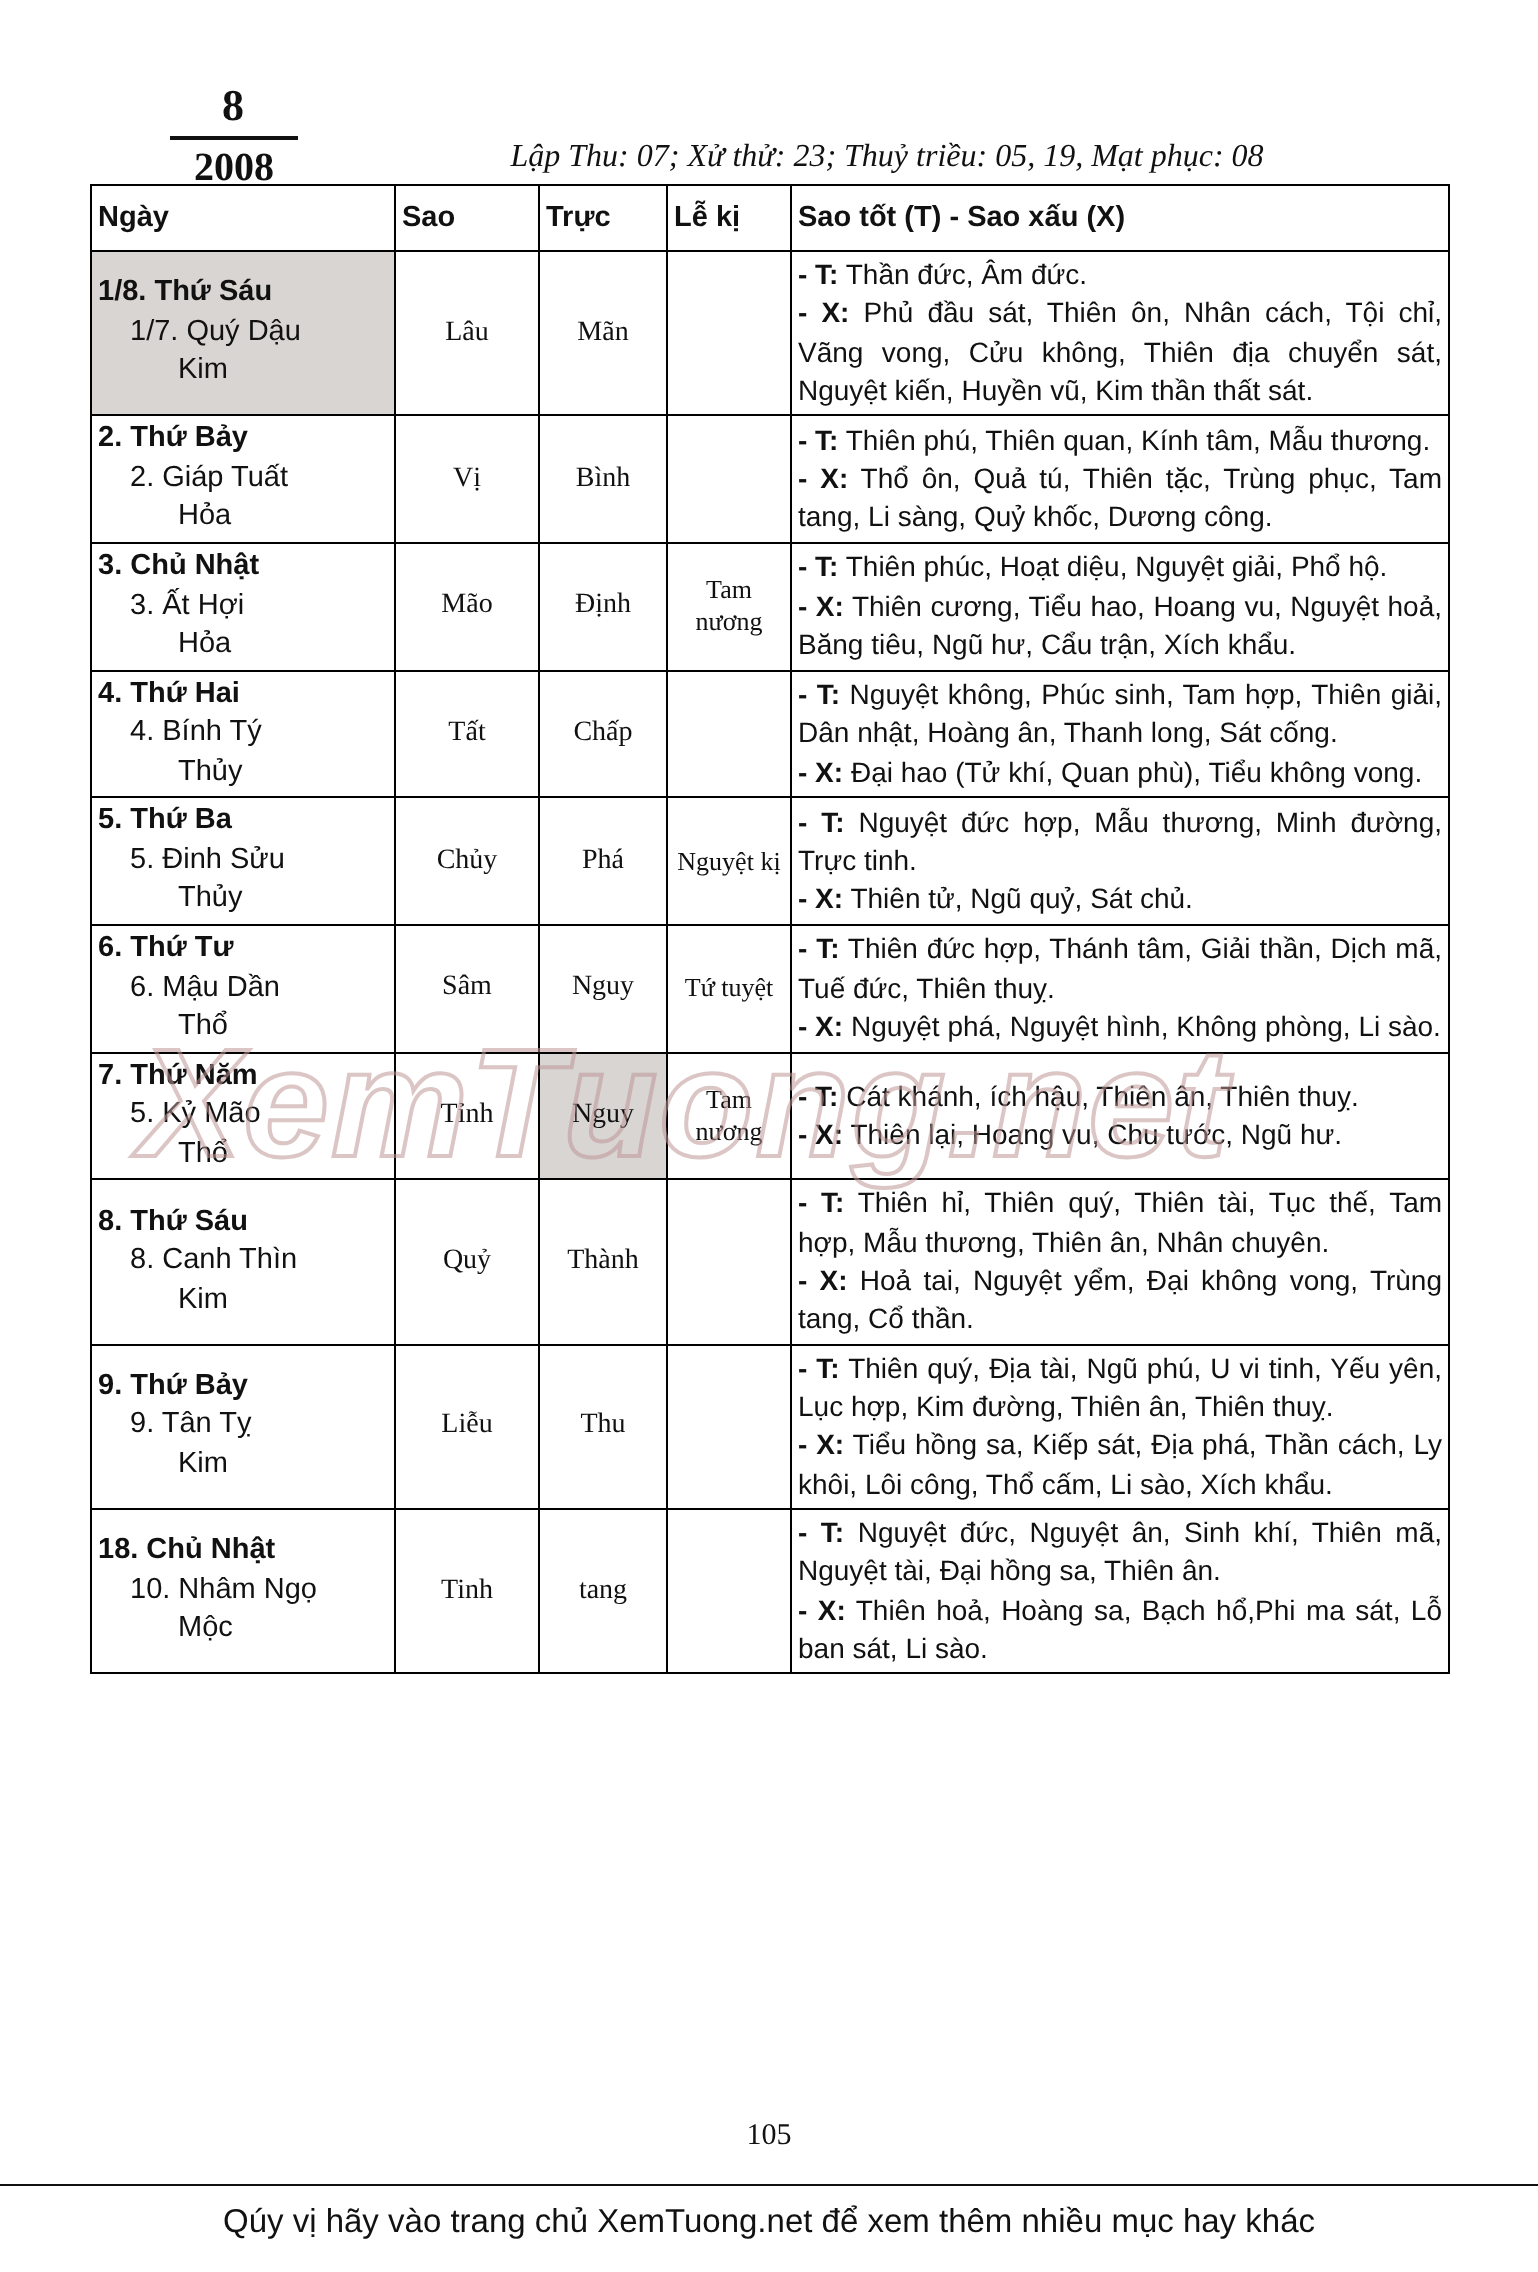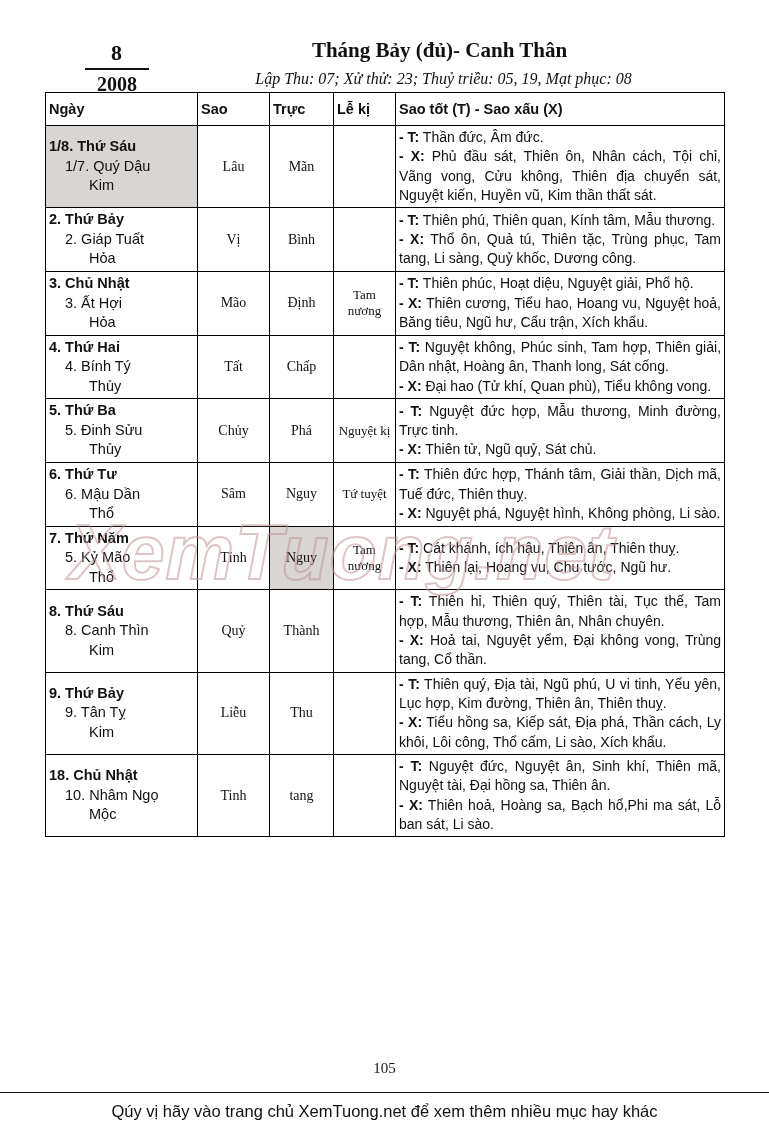--- a/index.html
+++ b/index.html
@@ -193,21 +193,20 @@
 <body>
 
 <div class="page">
 
   <div class="header">
     <div class="hdr-left">
       <div class="hdr-day">8</div>
       <div class="hdr-rule"></div>
       <div class="hdr-year">2008</div>
     </div>
-    <div class="hdr-title">Tháng Bảy (đủ)-  Canh Thân</div>
     <div class="hdr-sub">Lập Thu: 07;  Xử thử: 23; Thuỷ triều: 05, 19, Mạt phục: 08</div>
   </div>
 
   <div class="tbl-wrap">
     <table class="cal">
       <colgroup>
         <col class="c-ngay">
           <col class="c-sao">
           <col class="c-truc">
           <col class="c-leki">

